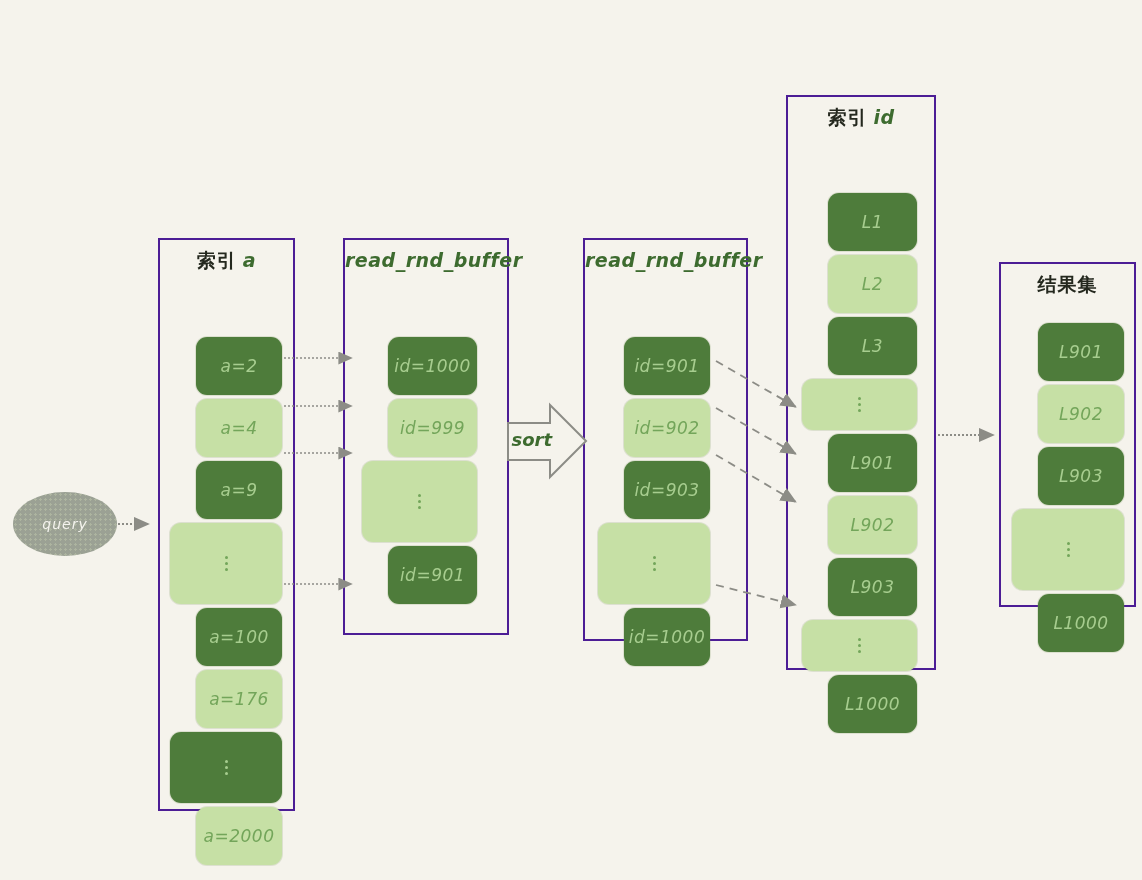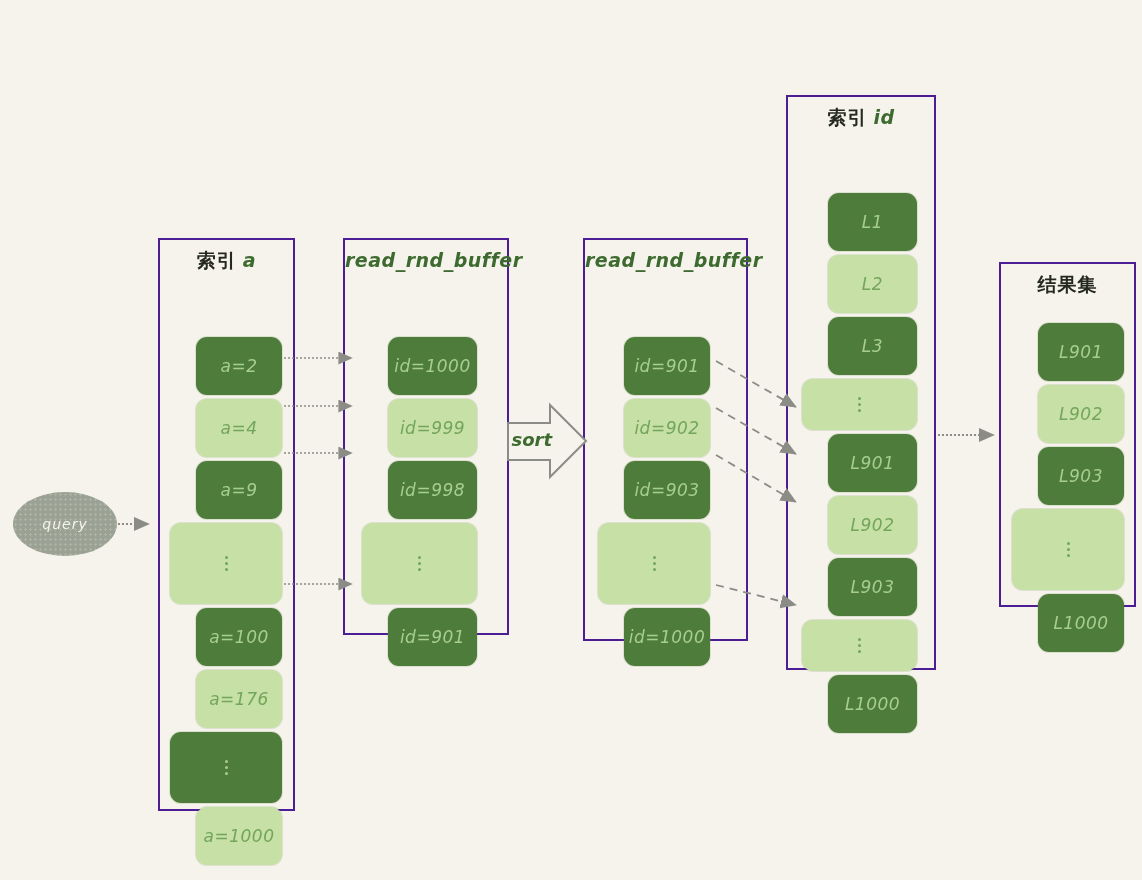--- a/index.html
+++ b/index.html
@@ -81,32 +81,31 @@
         </div>
         <div class="cell dark size-md">a=100</div>
         <div class="cell light size-md">a=176</div>
         <div class="cell dark size-tall2 dots">
           <span class="dotcol">
             <i></i>
             <i></i>
             <i></i>
           </span>
         </div>
-        <div class="cell light size-md">a=1000</div>
+        <div class="cell light size-md">a=2000</div>
       </div>
   </div>
 
   <div class="col-box box-b1">
     <div class="col-title">
       <span class="t-en">read_rnd_buffer</span>
     </div>
     <div class="cells">
         <div class="cell dark size-md">id=1000</div>
         <div class="cell light size-md">id=999</div>
-        <div class="cell dark size-md">id=998</div>
         <div class="cell light size-tall dots">
           <span class="dotcol">
             <i></i>
             <i></i>
             <i></i>
           </span>
         </div>
         <div class="cell dark size-md">id=901</div>
       </div>
   </div>

